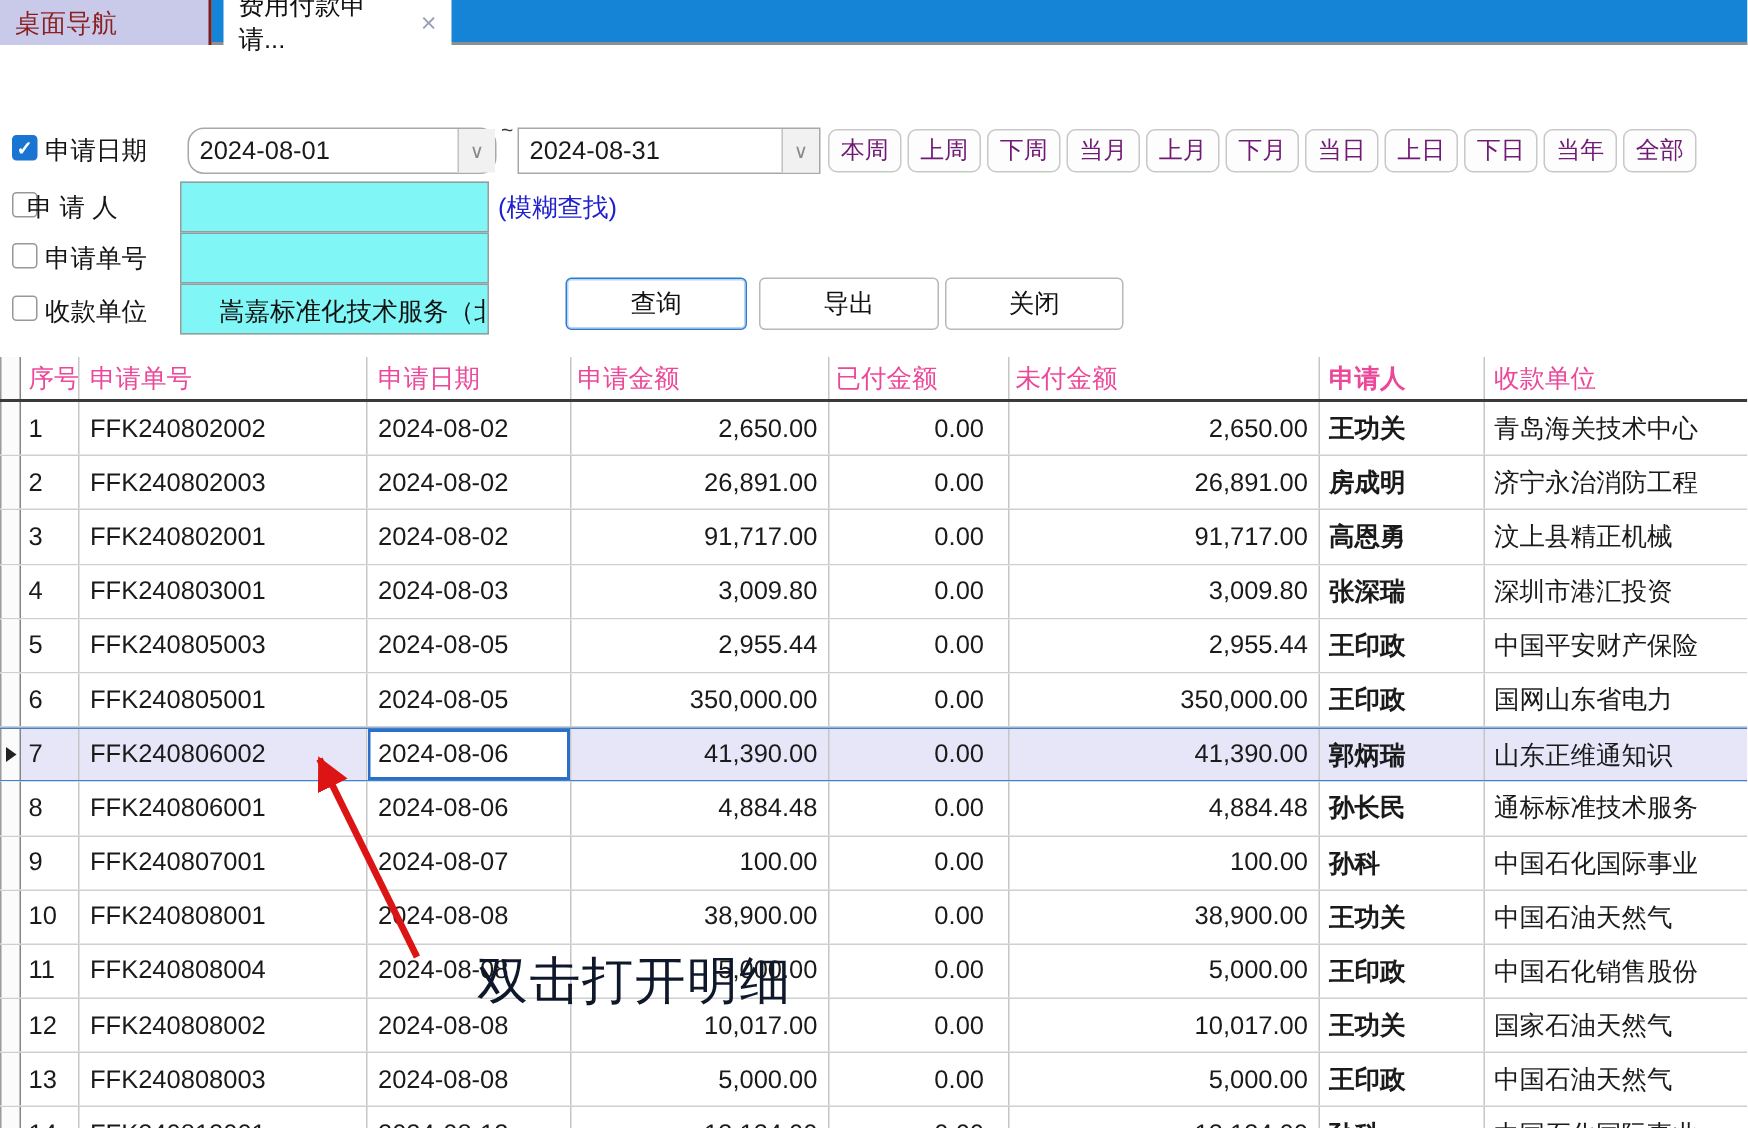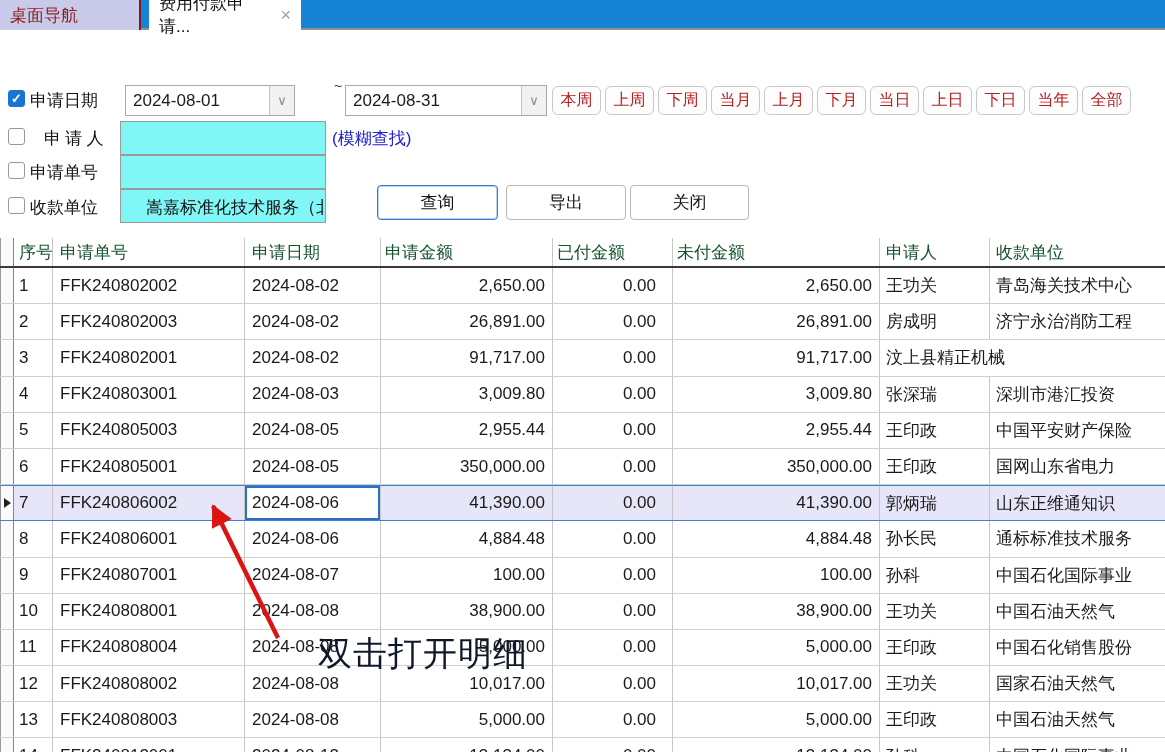--- a/index.html
+++ b/index.html
@@ -25,21 +25,21 @@
     font-size:13px; line-height:16px; text-align:center; font-weight:bold; }
   .flabel { position:absolute; font-size:17px; color:#141414; white-space:nowrap; }
   .dateinput { position:absolute; height:31px; background:#fff;
     border:1px solid #a8a8a8; display:flex; align-items:center; }
   .dateinput .val { flex:1; padding-left:7px; font-size:17px; }
   .dd { width:25px; height:100%; background:#f1f1f1; border-left:1px solid #c3c3c3;
     color:#8a8a8a; font-size:13px; display:flex; align-items:center; justify-content:center; }
   .tilde { position:absolute; font-size:14px; color:#333; }
   .qwrap { position:absolute; left:552px; top:54px; display:flex; gap:4px; }
   .qbtn { width:49px; height:29px; background:#fdfdfd; border:1px solid #c8c8c8;
-    border-radius:6px; color:#b91c1c; font-size:16px;
+    border-radius:6px; color:#701a75; font-size:16px;
     font-family:"Liberation Sans", sans-serif; cursor:pointer; }
   .cyan { position:absolute; left:120px; width:206px; height:34px;
     background:#80f6f6; border:1px solid #9a9a9a; font-size:17px; color:#111;
     padding:6px 4px 0 4px; white-space:nowrap; overflow:hidden; }
   .hint { position:absolute; left:332px; top:95px; font-size:17px; color:#2020cc; }
   .abtn { position:absolute; top:153px; height:35px; background:#fff;
     border:1px solid #b8b8b8; border-radius:4px; font-size:17px; color:#111;
     font-family:"Liberation Sans", sans-serif; cursor:pointer; }
   .abtn.primary { border:1px solid #2e7cd0; box-shadow:inset 0 0 0 1px #bcd6f2; }
 
@@ -56,23 +56,23 @@
     border-right:1px solid #c6c6c6; overflow:hidden; white-space:nowrap;
     flex:0 0 auto; }
   .c0 { width:14px; background:#fbfbfb; border-right:1px solid #858585;
     border-left:1px solid #9a9a9a; padding:0; justify-content:center; }
   .c1 { width:39px; padding-left:5px; }
   .c2 { width:192px; padding-left:7px; }
   .c3 { width:136px; padding-left:7px; }
   .c4 { width:172px; justify-content:flex-end; padding-right:7px; }
   .c5 { width:120px; justify-content:flex-end; padding-right:16px; }
   .c6 { width:207px; justify-content:flex-end; padding-right:7px; }
-  .c7 { width:110px; padding-left:6px; }
+  .c7 { width:110px; padding-left:6px;font-weight:bold; }
   .c8 { width:280px; padding-left:6px; border-right:none; }
-  .thead .cell { font-size:17px; color:#14532d;text-align:center; }
+  .thead .cell { font-size:17px; color:#ec4899;text-align:center; }
   .focus-cell { background:#fff; box-shadow:inset 0 0 0 2px #2a6fc8; }
   .rowarrow { width:0; height:0; border-left:7px solid #222;
     border-top:5px solid transparent; border-bottom:5px solid transparent; }
 
   
   .ann-svg { position:absolute; left:0; top:0; width:1165px; height:752px;
     pointer-events:none; z-index:40; }
   .ann-text { position:absolute; left:318px; top:631px; font-size:34px;
     color:#0f172a; z-index:41; letter-spacing:1px; white-space:nowrap; }
 </style>
@@ -88,21 +88,21 @@
     <div class="tab tab-active">
       <span>费用付款申请...</span>
       <span class="tab-close">×</span>
     </div>
   </div>
 
   <div class="filters">
 
     <span class="cb checked" style="left:8px; top:58px;">✓</span>
     <span class="flabel" style="left:30px; top:57px;">申请日期</span>
-    <div class="dateinput" style="left:125px; top:53px; width:170px;">
+    <div class="dateinput" style="left:125px; top:53px; width:206px;border-radius:11px;">
       <span class="val">2024-08-01</span>
       <span class="dd">∨</span>
     </div>
     <span class="tilde" style="left:334px; top:46px;">~</span>
     <div class="dateinput" style="left:345px; top:53px; width:202px;">
       <span class="val">2024-08-31</span>
       <span class="dd">∨</span>
     </div>
     <div class="qwrap">
         <button class="qbtn">本周</button>
@@ -112,21 +112,21 @@
         <button class="qbtn">上月</button>
         <button class="qbtn">下月</button>
         <button class="qbtn">当日</button>
         <button class="qbtn">上日</button>
         <button class="qbtn">下日</button>
         <button class="qbtn">当年</button>
         <button class="qbtn">全部</button>
       </div>
 
     <span class="cb" style="left:8px; top:96px;"></span>
-    <span class="flabel" style="left:44px; top:95px;font-family:Liberation Serif, serif;">申 请 人</span>
+    <span class="flabel" style="left:18px; top:95px;">申 请 人</span>
     <div class="cyan" style="top:89px;">
       <span></span>
     </div>
     <span class="hint">(模糊查找)</span>
 
     <span class="cb" style="left:8px; top:130px;"></span>
     <span class="flabel" style="left:30px; top:129px;">申请单号</span>
     <div class="cyan" style="top:123px;">
       <span></span>
     </div>
@@ -178,20 +178,21 @@
           <div class="cell c8">济宁永治消防工程</div>
         </div>
         <div class="trow">
           <div class="cell c0"></div>
           <div class="cell c1">3</div>
           <div class="cell c2">FFK240802001</div>
           <div class="cell c3">2024-08-02</div>
           <div class="cell c4">91,717.00</div>
           <div class="cell c5">0.00</div>
           <div class="cell c6">91,717.00</div>
+          <div class="cell c7">高恩勇</div>
           <div class="cell c8">汶上县精正机械</div>
         </div>
         <div class="trow">
           <div class="cell c0"></div>
           <div class="cell c1">4</div>
           <div class="cell c2">FFK240803001</div>
           <div class="cell c3">2024-08-03</div>
           <div class="cell c4">3,009.80</div>
           <div class="cell c5">0.00</div>
           <div class="cell c6">3,009.80</div>

